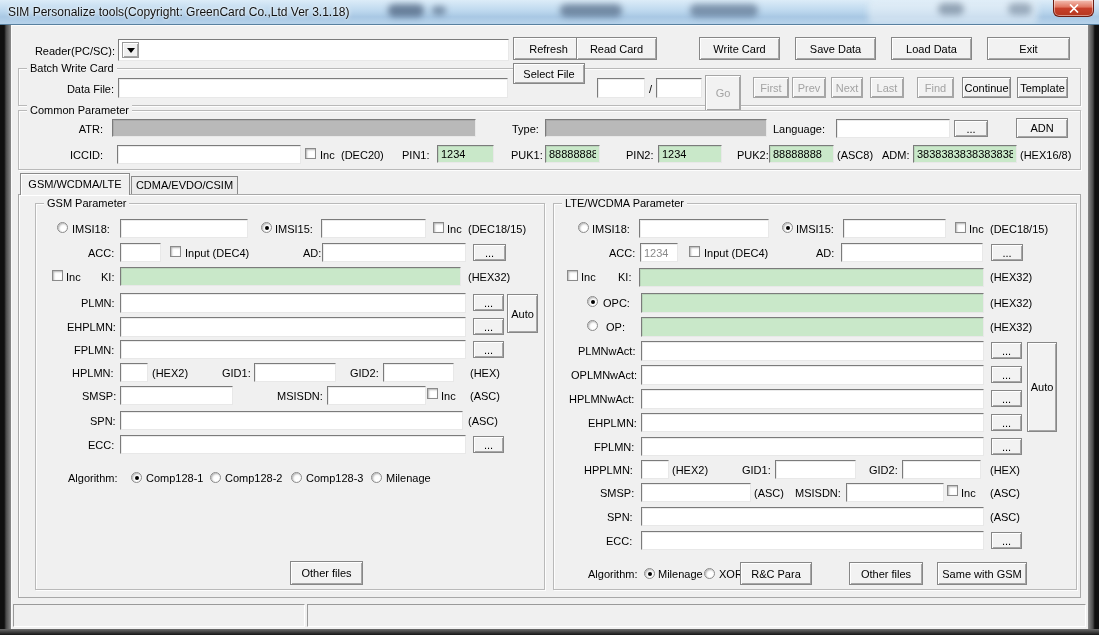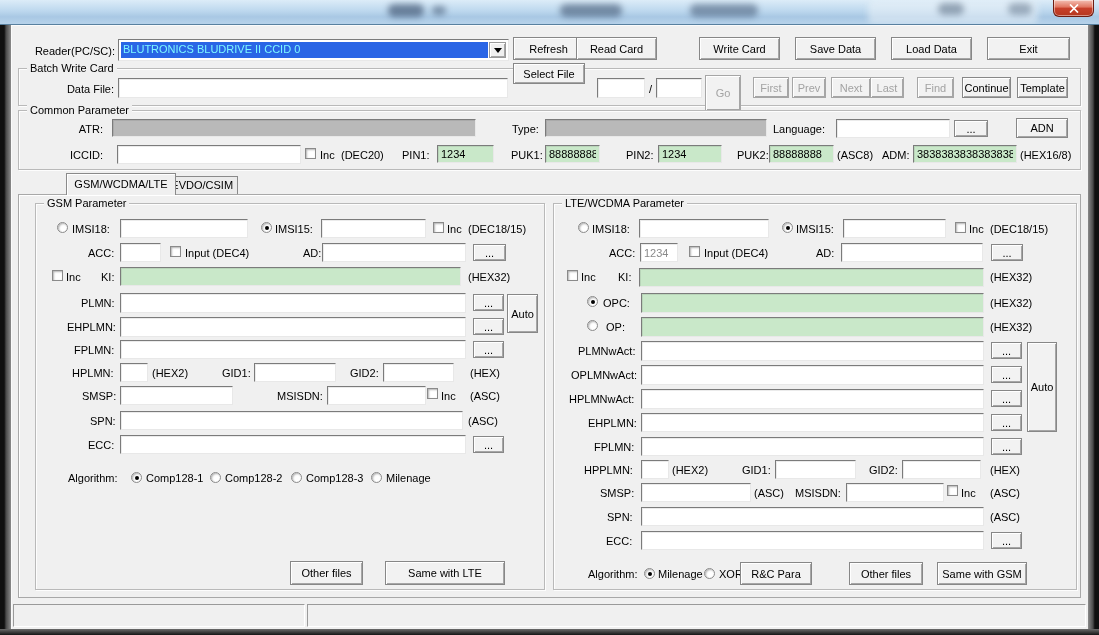--- a/index.html
+++ b/index.html
@@ -32,21 +32,21 @@
     box-shadow:inset 1px 1px 0 #ffffff, inset -1px -1px 0 #a6a6a6;
     font:11px "Liberation Sans",sans-serif; color:#000; text-align:center; cursor:default; padding:0; }
   .btn.dis { color:#a3a3a3; border-color:#a6a6a6; }
   .grp { position:absolute; border:1px solid #b9b9b9; box-shadow:1px 1px 0 #fdfdfd, inset 1px 1px 0 #fdfdfd; }
   .grp-label { position:absolute; top:-7px; left:8px; background:var(--dialog-bg,#f0f0f0); padding:0 3px; font-size:11px; white-space:nowrap; }
   .rb, .cb { position:absolute; width:11px; height:11px; background:#fff; border:1px solid #8a8a8a;
     box-shadow:inset 1px 1px 2px rgba(0,0,0,.3); }
   .rb { border-radius:50%; }
   .rb.on::after { content:""; position:absolute; left:2.5px; top:2.5px; width:4.5px; height:4.5px; border-radius:50%; background:#000; }
   .tab { position:absolute; border:1px solid #8a8a8a; border-bottom:none; font-size:11px; text-align:center; cursor:default; }
-  .tab.active { background:#f0f0f0; z-index:3; box-shadow:inset 1px 1px 0 #fff; padding-top:4px;margin-left:46px; }
+  .tab.active { background:#f0f0f0; z-index:3; box-shadow:inset 1px 1px 0 #fff; padding-top:4px; }
   .tab.inactive { background:#ebebeb; z-index:1; padding-top:2px; }
   .tabpage { position:absolute; left:18px; top:194px; width:1063px; height:404px; border:1px solid #a8a8a8;
     box-shadow:inset 1px 1px 0 #fff; background:var(--dialog-bg,#f0f0f0); z-index:2; }
   .combo { position:absolute; background:#fff; border:1px solid; border-color:#7b7b7b #e8e8e8 #e8e8e8 #7b7b7b;
     padding:2px; display:flex; }
   .combo-sel { flex:1; background:var(--combo-selection-bg,#2a65e5); color:var(--combo-selection-text,#7cf7ff);
     font-size:11px; line-height:15px; padding:0 2px; white-space:nowrap; overflow:hidden; }
   .combo-arrow { width:17px; margin-left:1px; background:#f0f0f0; border:1px solid #9a9a9a;
     box-shadow:inset 1px 1px 0 #fff, inset -1px -1px 0 #a6a6a6; display:flex; align-items:center; justify-content:center; }
   .arr-down { width:0; height:0; border-left:4px solid transparent; border-right:4px solid transparent; border-top:5px solid #000; }
@@ -60,36 +60,36 @@
 <div id="frame">
 
   <div class="titlebar">
     <div class="blob" style="left:388px;top:4px;width:36px;height:13px;background:rgba(35,55,85,.55)"></div>
     <div class="blob" style="left:432px;top:6px;width:14px;height:9px;background:rgba(35,55,85,.45)"></div>
     <div class="blob" style="left:560px;top:4px;width:62px;height:13px;background:rgba(40,60,90,.5)"></div>
     <div class="blob" style="left:690px;top:4px;width:68px;height:13px;background:rgba(40,60,90,.45)"></div>
     <div class="blob" style="left:868px;top:0;width:170px;height:24px;background:rgba(235,242,248,.55)"></div>
     <div class="blob" style="left:938px;top:3px;width:26px;height:12px;background:rgba(60,80,105,.45)"></div>
     <div class="blob" style="left:1008px;top:3px;width:24px;height:12px;background:rgba(60,80,105,.4)"></div>
+    <div class="title-text">SIM Personalize tools(Copyright: GreenCard Co.,Ltd Ver 3.1.18)</div>
     <div class="close-btn">
       <svg width="10" height="9" viewBox="0 0 10 9">
         <path d="M1 0.5 L9 8.5 M9 0.5 L1 8.5" stroke="#ffffff" stroke-width="1.7"></path>
       </svg>
     </div>
   </div>
 
   <div class="border-strip" style="left:0;top:25px;width:11px;height:604px;background:linear-gradient(90deg,#101010 0%,#101010 38%,#4a4a4a 55%,#8b8b8b 100%)"></div>
   <div class="border-strip" style="left:1088px;top:25px;width:11px;height:604px;background:linear-gradient(90deg,#8b8b8b 0%,#4a4a4a 45%,#101010 62%,#101010 100%)"></div>
   <div class="border-strip" style="left:0;top:629px;width:1099px;height:6px;background:linear-gradient(180deg,#6b6b6b,#151515)"></div>
 
   <div class="client"></div>
 
   <span class="lbl z" style="left:25px;top:45px;width:90px;text-align:right">Reader(PC/SC):</span>
   <div class="combo z" style="left:118px;top:39px;width:391px;height:22px">
-    <div class="combo-sel">BLUTRONICS BLUDRIVE II CCID 0</div>
     <div class="combo-arrow">
       <span class="arr-down"></span>
     </div>
   </div>
   <button class="btn z" style="left:513px;top:37px;width:71px;height:23px">Refresh</button>
   <button class="btn z" style="left:576px;top:37px;width:81px;height:23px">Read Card</button>
   <button class="btn z" style="left:699px;top:37px;width:81px;height:23px">Write Card</button>
   <button class="btn z" style="left:795px;top:37px;width:81px;height:23px">Save Data</button>
   <button class="btn z" style="left:891px;top:37px;width:81px;height:23px">Load Data</button>
   <button class="btn z" style="left:987px;top:37px;width:83px;height:23px">Exit</button>
@@ -99,21 +99,21 @@
   </div>
   <span class="lbl z" style="left:40px;top:83px;width:74px;text-align:right">Data File:</span>
   <input class="tb z" style="left: 118px; top: 78px; width: 390px; height: 20px;" value="">
   <button class="btn z" style="left:513px;top:63px;width:72px;height:21px">Select File</button>
   <input class="tb z" style="left: 597px; top: 78px; width: 48px; height: 20px;" value="">
   <span class="lbl z" style="left:649px;top:83px">/</span>
   <input class="tb z" style="left: 656px; top: 78px; width: 46px; height: 20px;" value="">
   <button class="btn dis z" style="left:705px;top:75px;width:36px;height:36px">Go</button>
   <button class="btn dis z" style="left:753px;top:77px;width:36px;height:21px">First</button>
   <button class="btn dis z" style="left:792px;top:77px;width:34px;height:21px">Prev</button>
-  <button class="btn dis z" style="left:831px;top:77px;width:40px;height:21px">Next</button>
+  <button class="btn dis z" style="left:831px;top:77px;width:32px;height:21px">Next</button>
   <button class="btn dis z" style="left:870px;top:77px;width:34px;height:21px">Last</button>
   <button class="btn dis z" style="left:917px;top:77px;width:37px;height:21px">Find</button>
   <button class="btn z" style="left:962px;top:77px;width:49px;height:21px">Continue</button>
   <button class="btn z" style="left:1017px;top:77px;width:51px;height:21px">Template</button>
 
   <div class="grp z" style="left:18px;top:110px;width:1063px;height:60px">
     <span class="grp-label">Common Parameter</span>
   </div>
   <span class="lbl z" style="left:55px;top:123px;width:48px;text-align:right">ATR:</span>
   <input class="tb gray z" style="left: 112px; top: 119px; width: 364px; height: 18px;" readonly="" value="">
@@ -216,21 +216,20 @@
   <span class="rb on z" style="left:131px;top:472px"></span>
   <span class="lbl z" style="left:146px;top:472px">Comp128-1</span>
   <span class="rb z" style="left:210px;top:472px"></span>
   <span class="lbl z" style="left:225px;top:472px">Comp128-2</span>
   <span class="rb z" style="left:291px;top:472px"></span>
   <span class="lbl z" style="left:306px;top:472px">Comp128-3</span>
   <span class="rb z" style="left:371px;top:472px"></span>
   <span class="lbl z" style="left:386px;top:472px">Milenage</span>
 
   <button class="btn z" style="left:290px;top:561px;width:73px;height:24px">Other files</button>
-  <button class="btn z" style="left:385px;top:561px;width:120px;height:24px">Same with LTE</button>
 
   <div class="grp z" style="left:553px;top:203px;width:524px;height:387px">
     <span class="grp-label">LTE/WCDMA Parameter</span>
   </div>
 
   <span class="rb z" style="left:578px;top:222px"></span>
   <span class="lbl z" style="left:592px;top:223px">IMSI18:</span>
   <input class="tb z" style="left: 639px; top: 219px; width: 130px; height: 19px;" value="">
   <span class="rb on z" style="left:782px;top:222px"></span>
   <span class="lbl z" style="left:796px;top:223px">IMSI15:</span>

